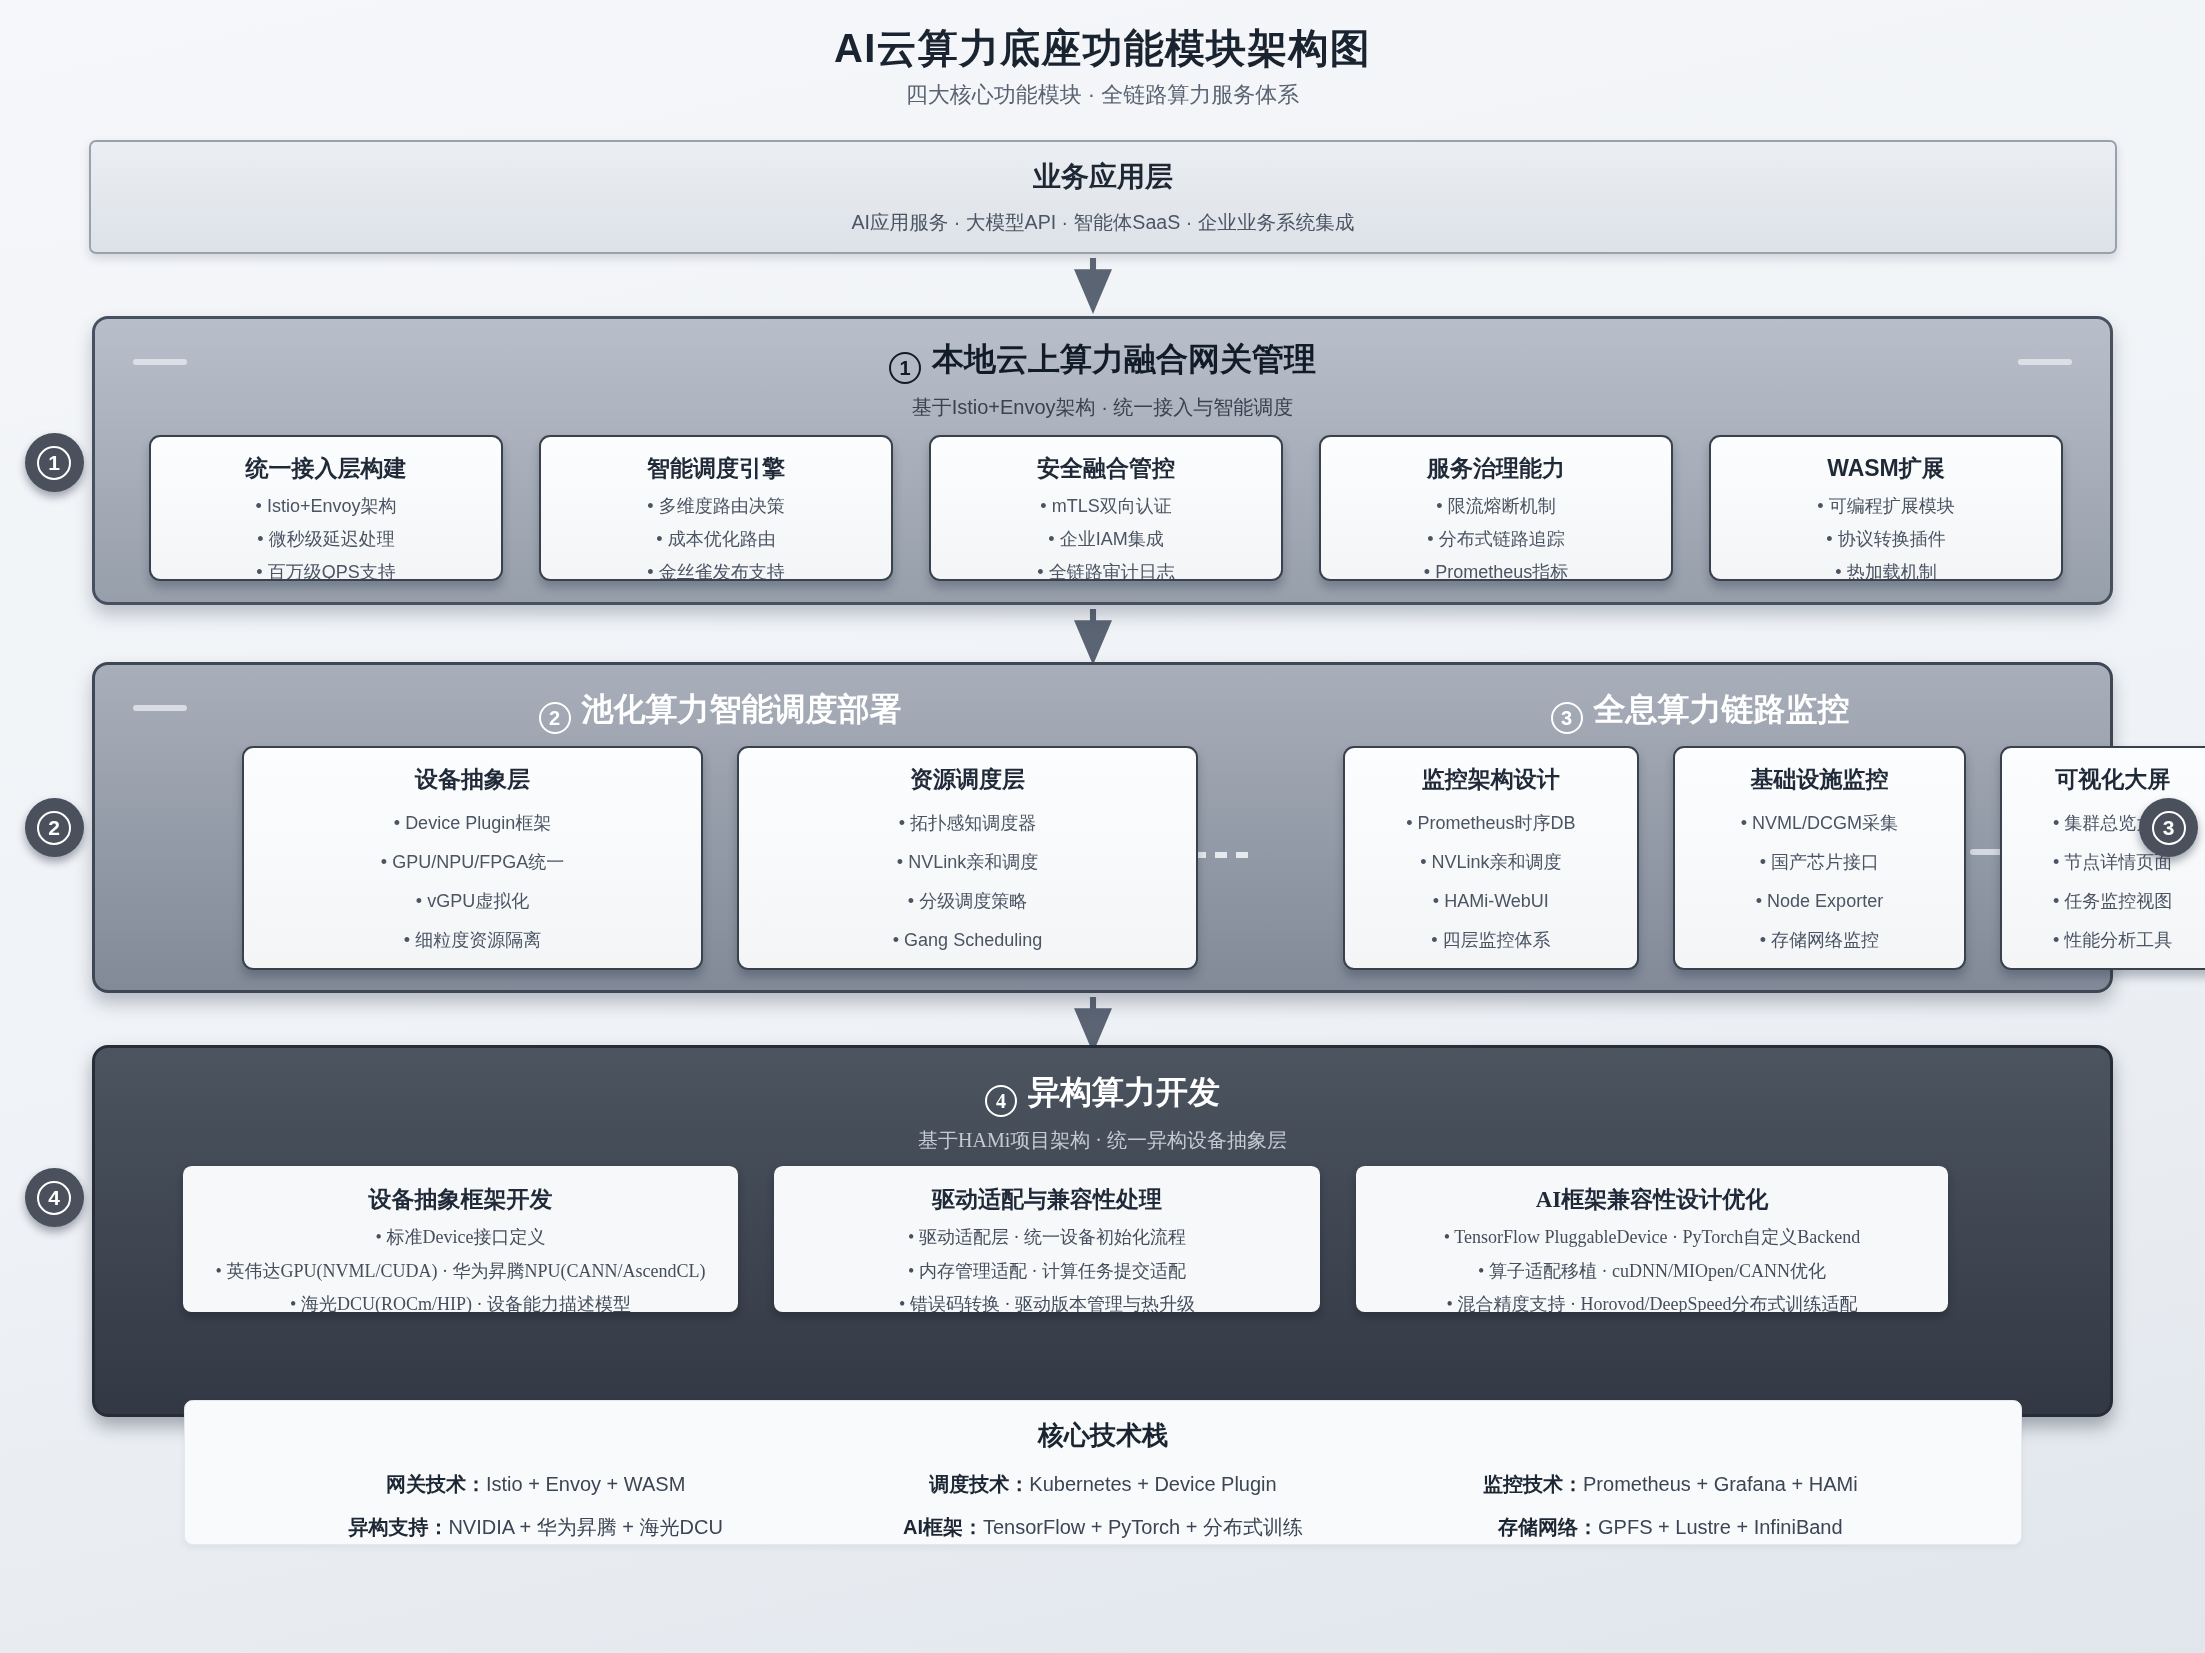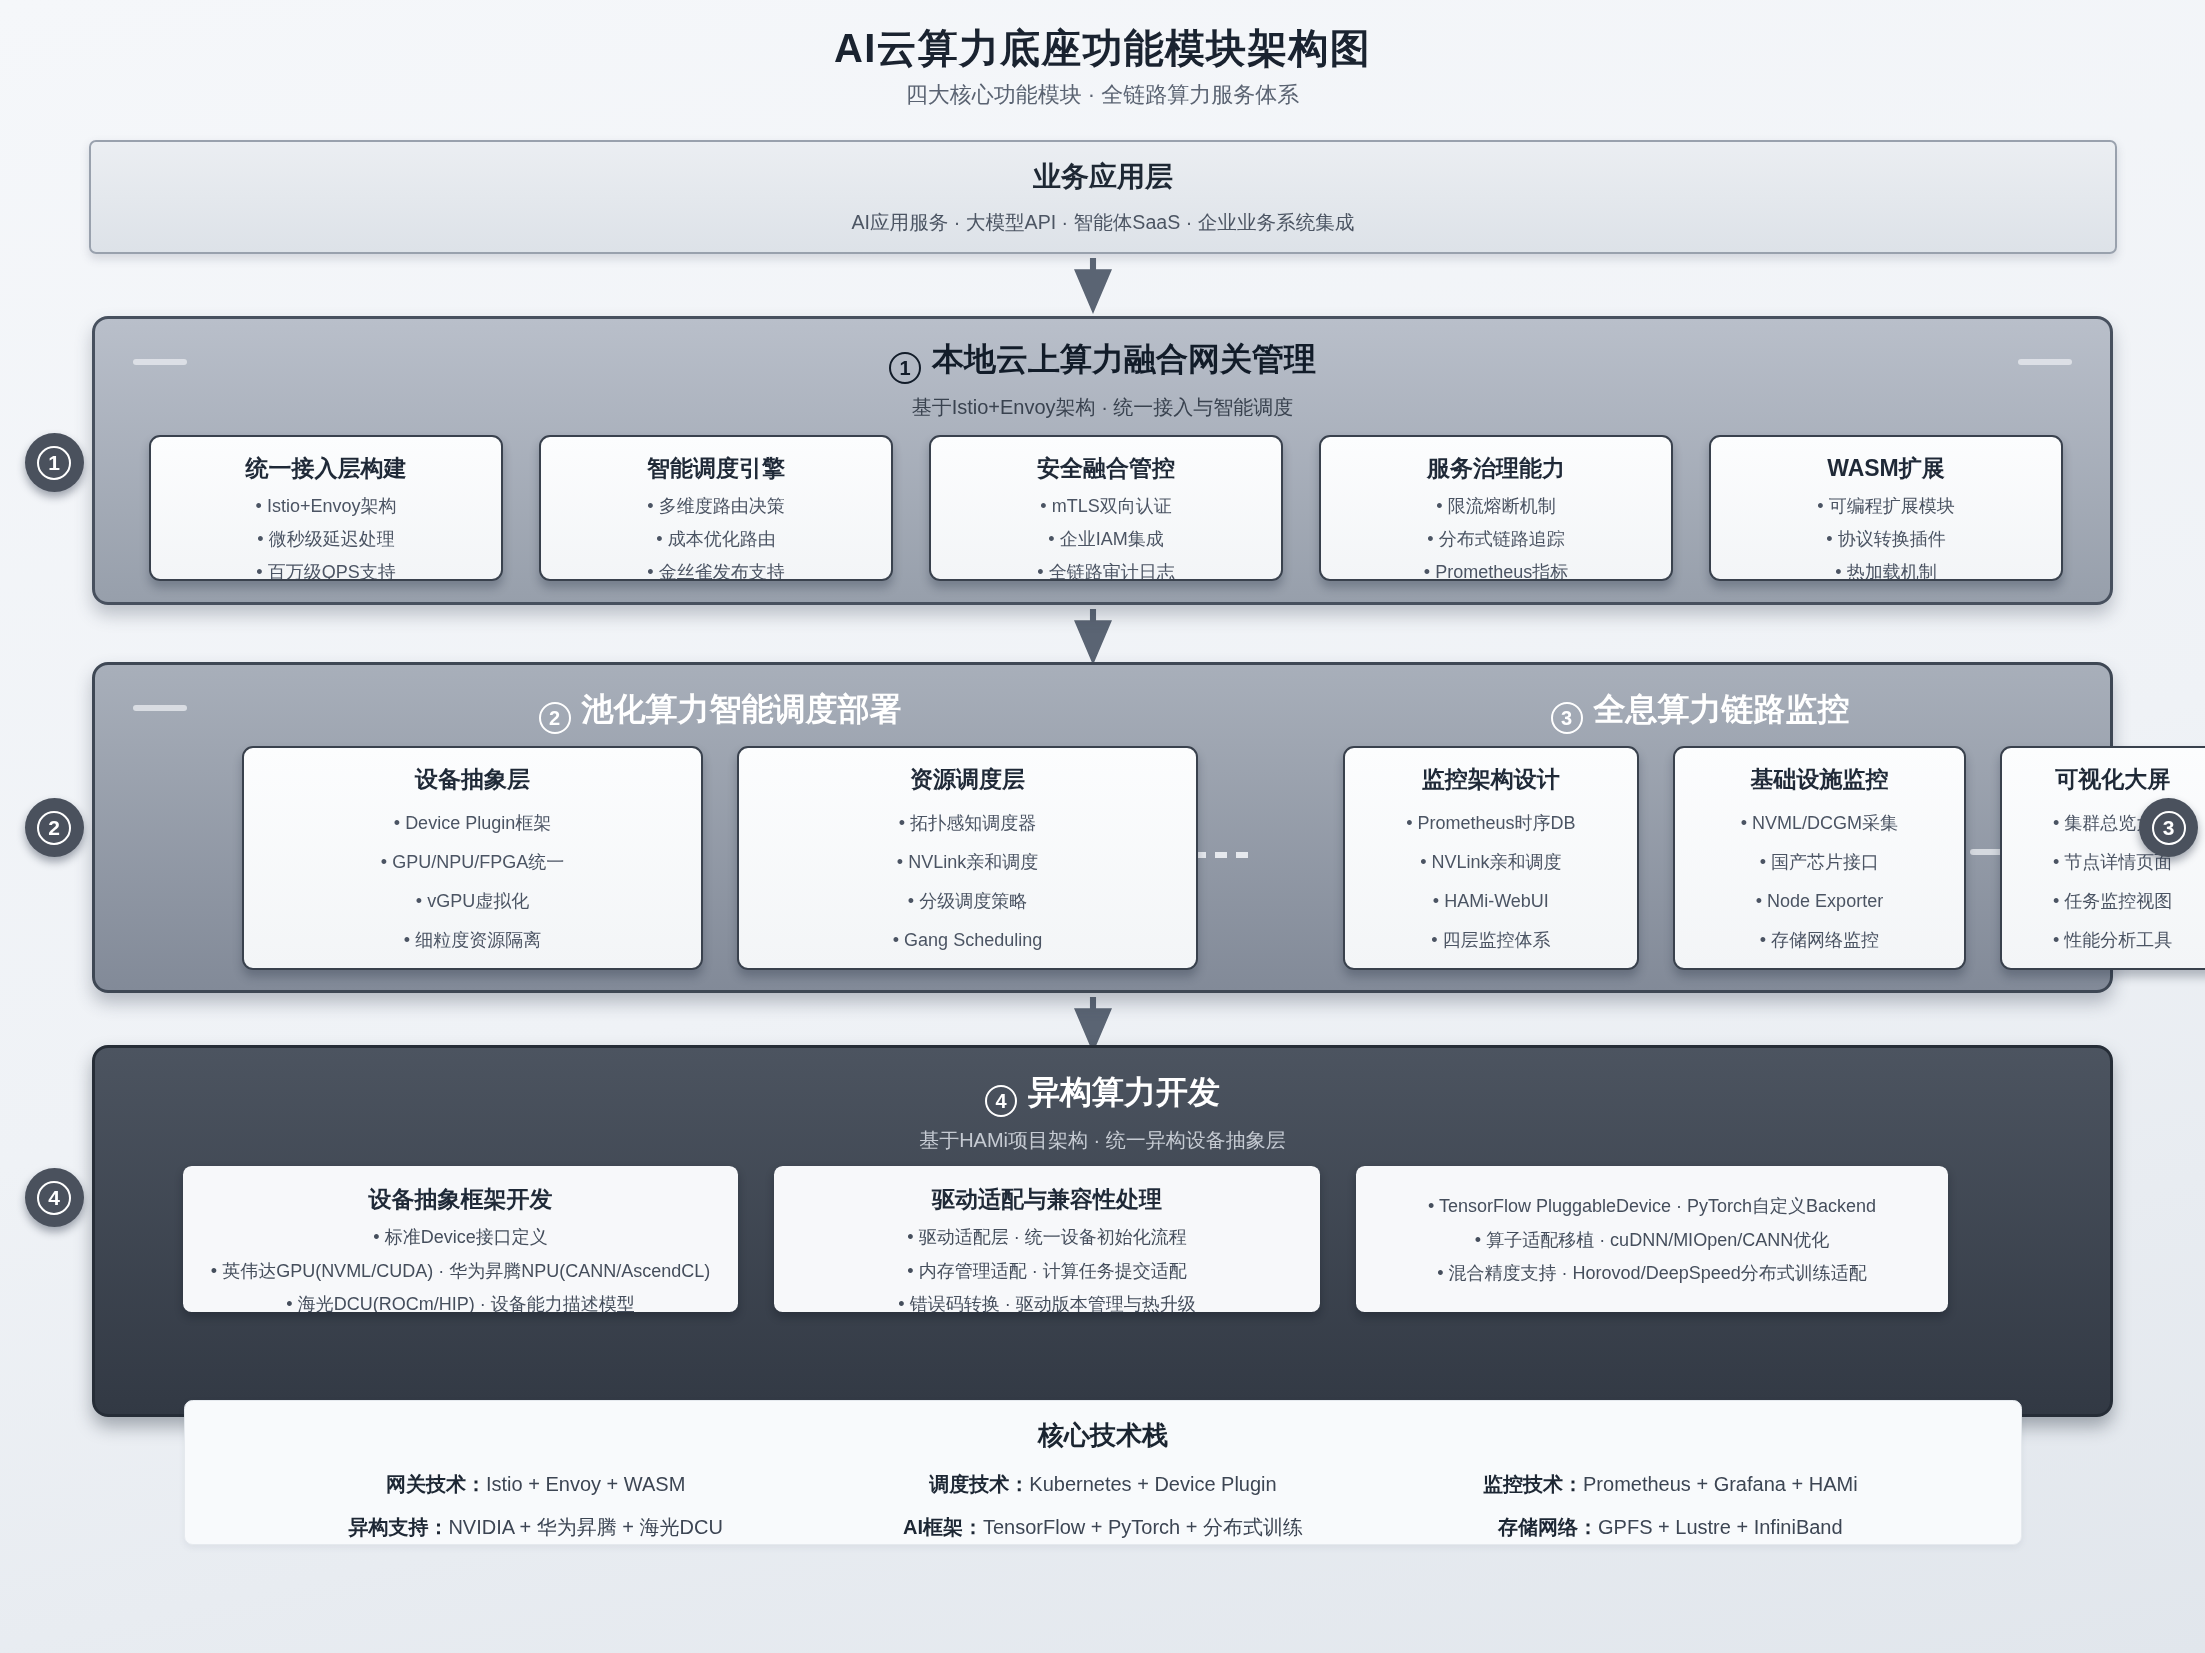--- a/index.html
+++ b/index.html
@@ -26,21 +26,21 @@
 
   .sec{position:absolute;left:92px;width:2021px;box-sizing:border-box;border-radius:16px;}
   .sec1{top:316px;height:289px;border:3.1px solid #47505e;
         background:linear-gradient(180deg,#b9bfca,#979fab);
         box-shadow:0 9.8px 17px rgba(50,60,80,.28);}
   .sec23{top:662px;height:331px;border:3.1px solid #3e4754;
          background:linear-gradient(180deg,#a8afba,#828a98);
          box-shadow:0 9.8px 17px rgba(50,60,80,.30);}
   .sec4{top:1045px;height:372px;border:3.1px solid #262d37;
         background:linear-gradient(180deg,#4c5460,#323944);
-        box-shadow:0 9.8px 17px rgba(30,40,55,.35);}
+        box-shadow:0 9.8px 17px rgba(30,40,55,.35);font-family:Liberation Serif, serif;}
 
   .deco{position:absolute;height:6.1px;width:54px;border-radius:3.1px;background:rgba(230,233,238,.8);}
 
   .sec-head{position:absolute;text-align:center;}
   .h-title{font-size:32px;font-weight:bold;line-height:1.15;}
   .h-sub{font-size:20px;margin-top:9.8px;}
   .sec1 .sec-head{left:0;width:100%;top:22px;}
   .sec1 .h-title{color:#121c29;}
   .sec1 .h-sub{color:#39424f;}
   .sec4 .sec-head{left:0;width:100%;top:26px;}
@@ -228,20 +228,21 @@
         <div class="item">英伟达GPU(NVML/CUDA) · 华为昇腾NPU(CANN/AscendCL)</div>
         <div class="item">海光DCU(ROCm/HIP) · 设备能力描述模型</div>
       </div>
       <div class="card c42">
         <div class="card-title">驱动适配与兼容性处理</div>
         <div class="item">驱动适配层 · 统一设备初始化流程</div>
         <div class="item">内存管理适配 · 计算任务提交适配</div>
         <div class="item">错误码转换 · 驱动版本管理与热升级</div>
       </div>
       <div class="card c43">
+        <div class="card-title">AI框架兼容性设计优化</div>
         <div class="item">TensorFlow PluggableDevice · PyTorch自定义Backend</div>
         <div class="item">算子适配移植 · cuDNN/MIOpen/CANN优化</div>
         <div class="item">混合精度支持 · Horovod/DeepSpeed分布式训练适配</div>
       </div>
     </div>
   </section>
 
   <section class="tech">
     <div class="tech-title">核心技术栈</div>
     <div class="tech-grid">

